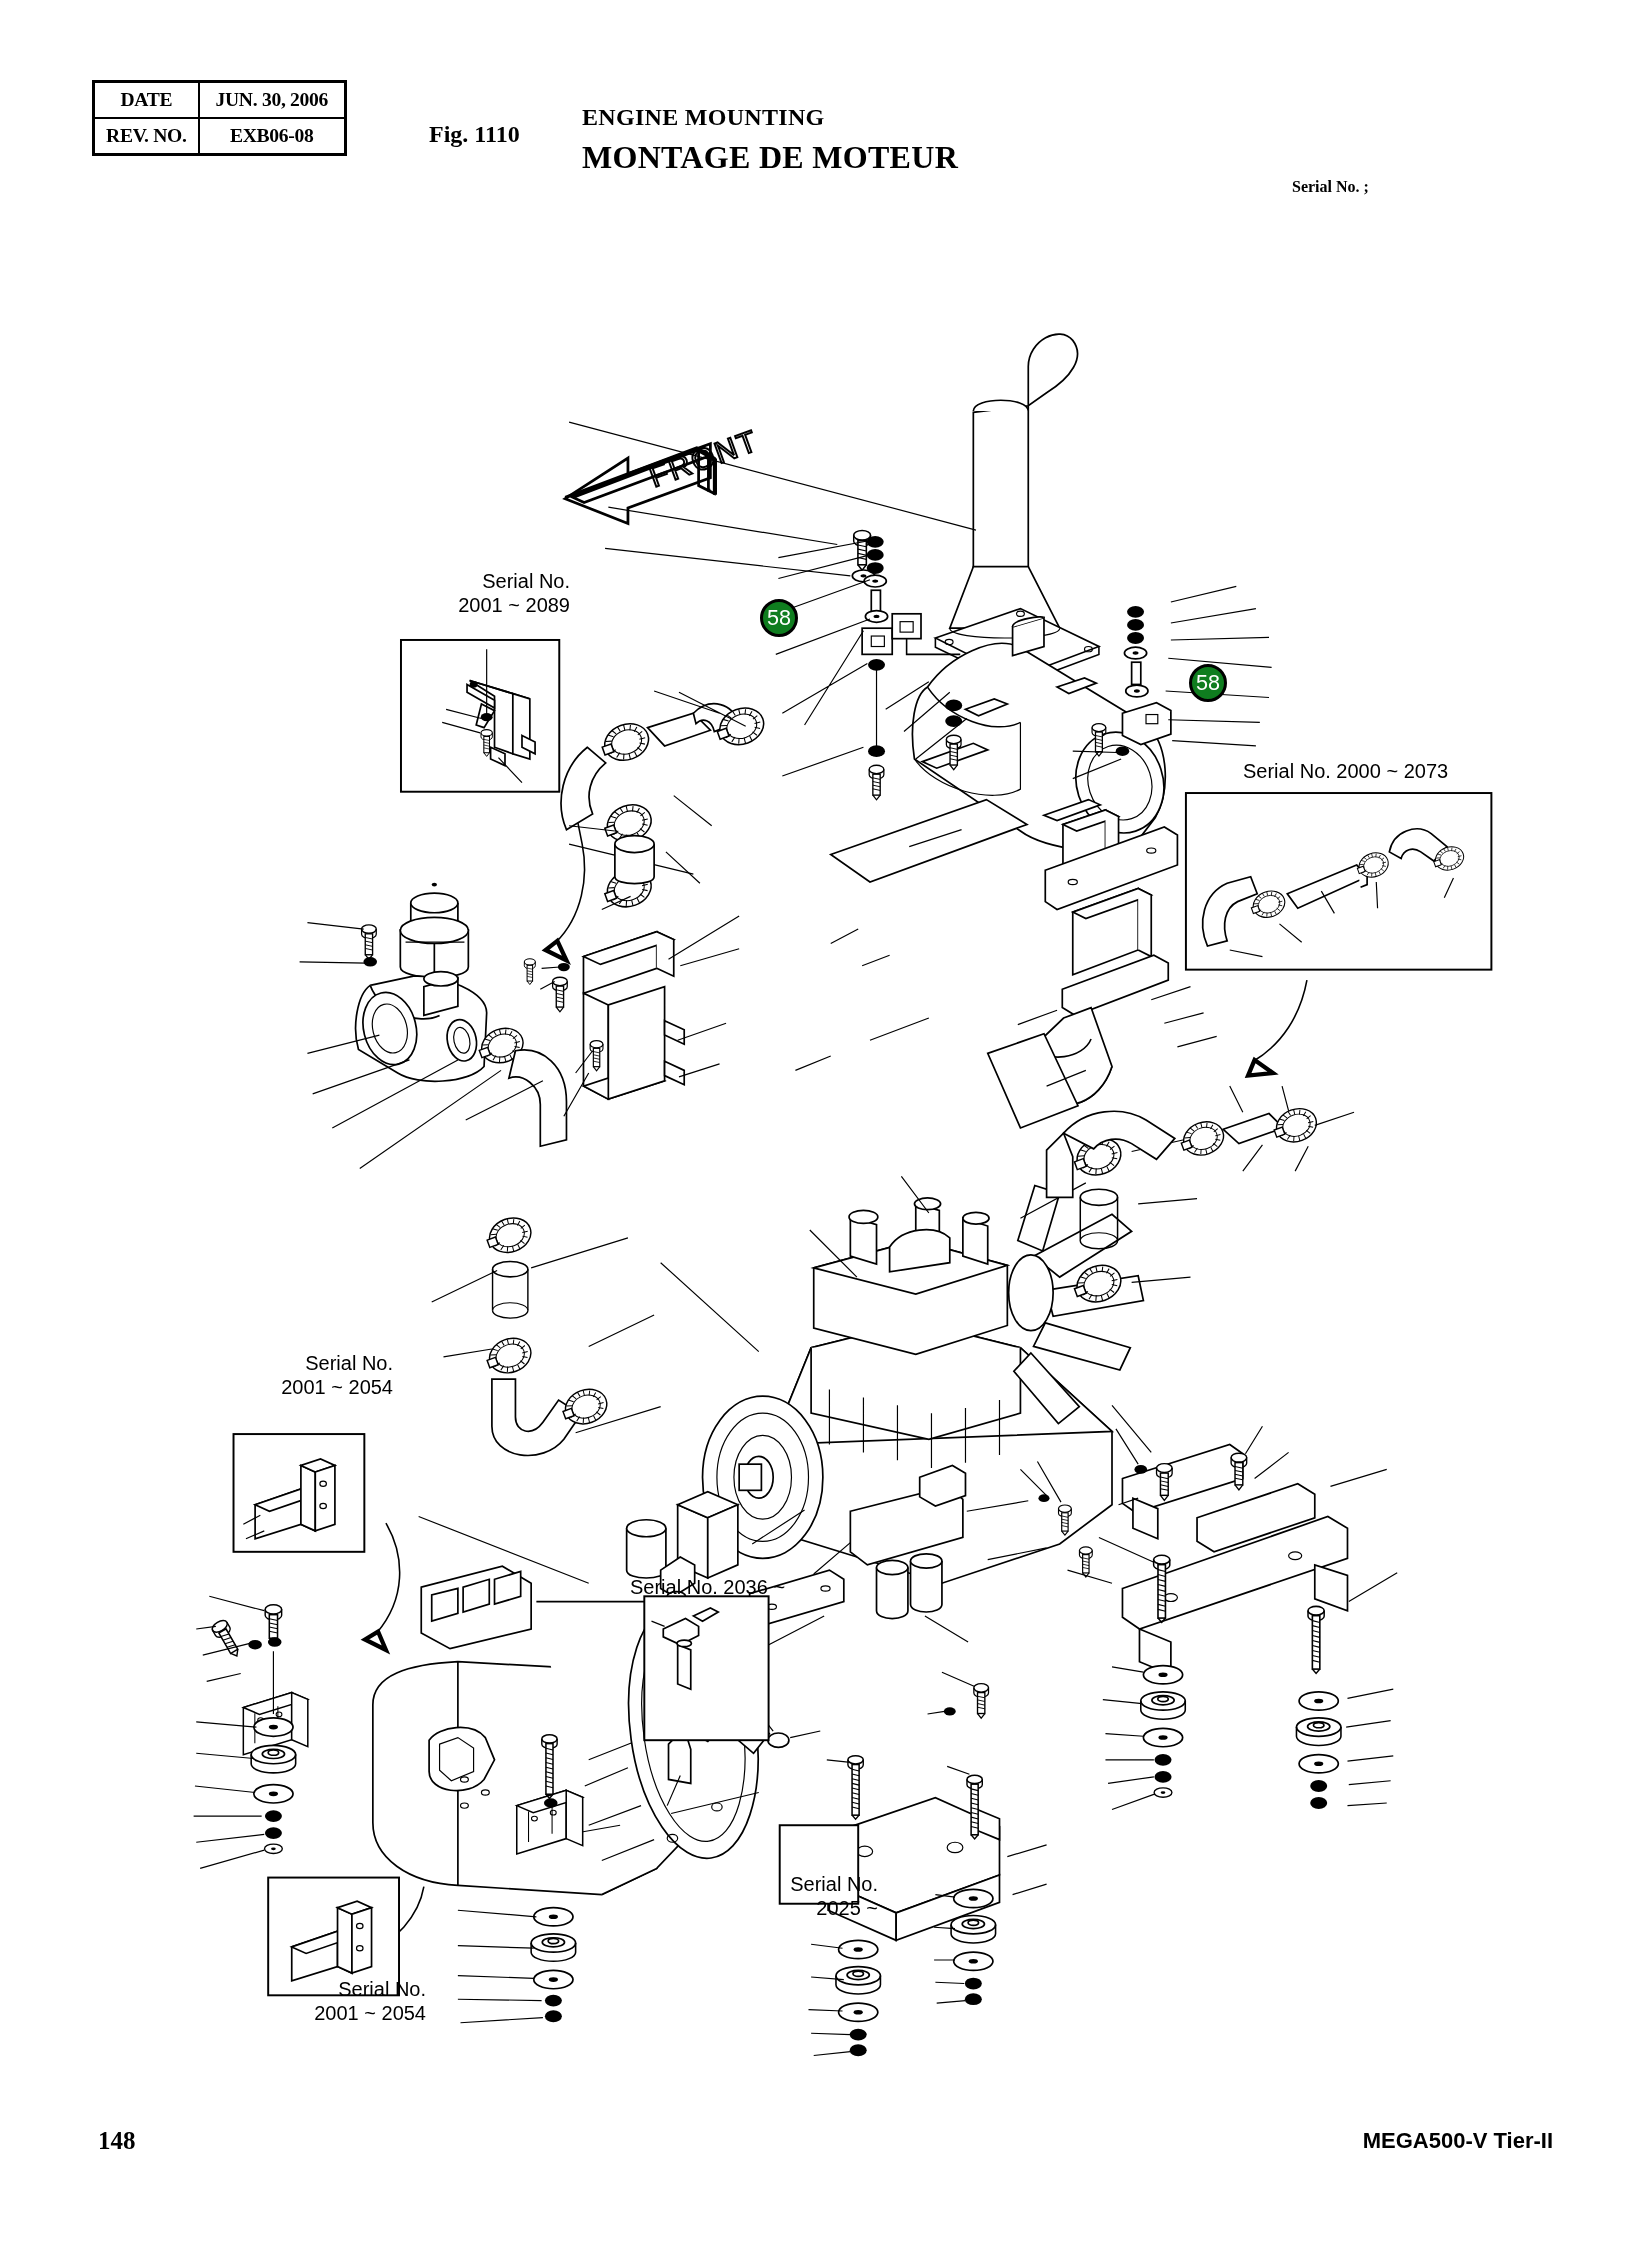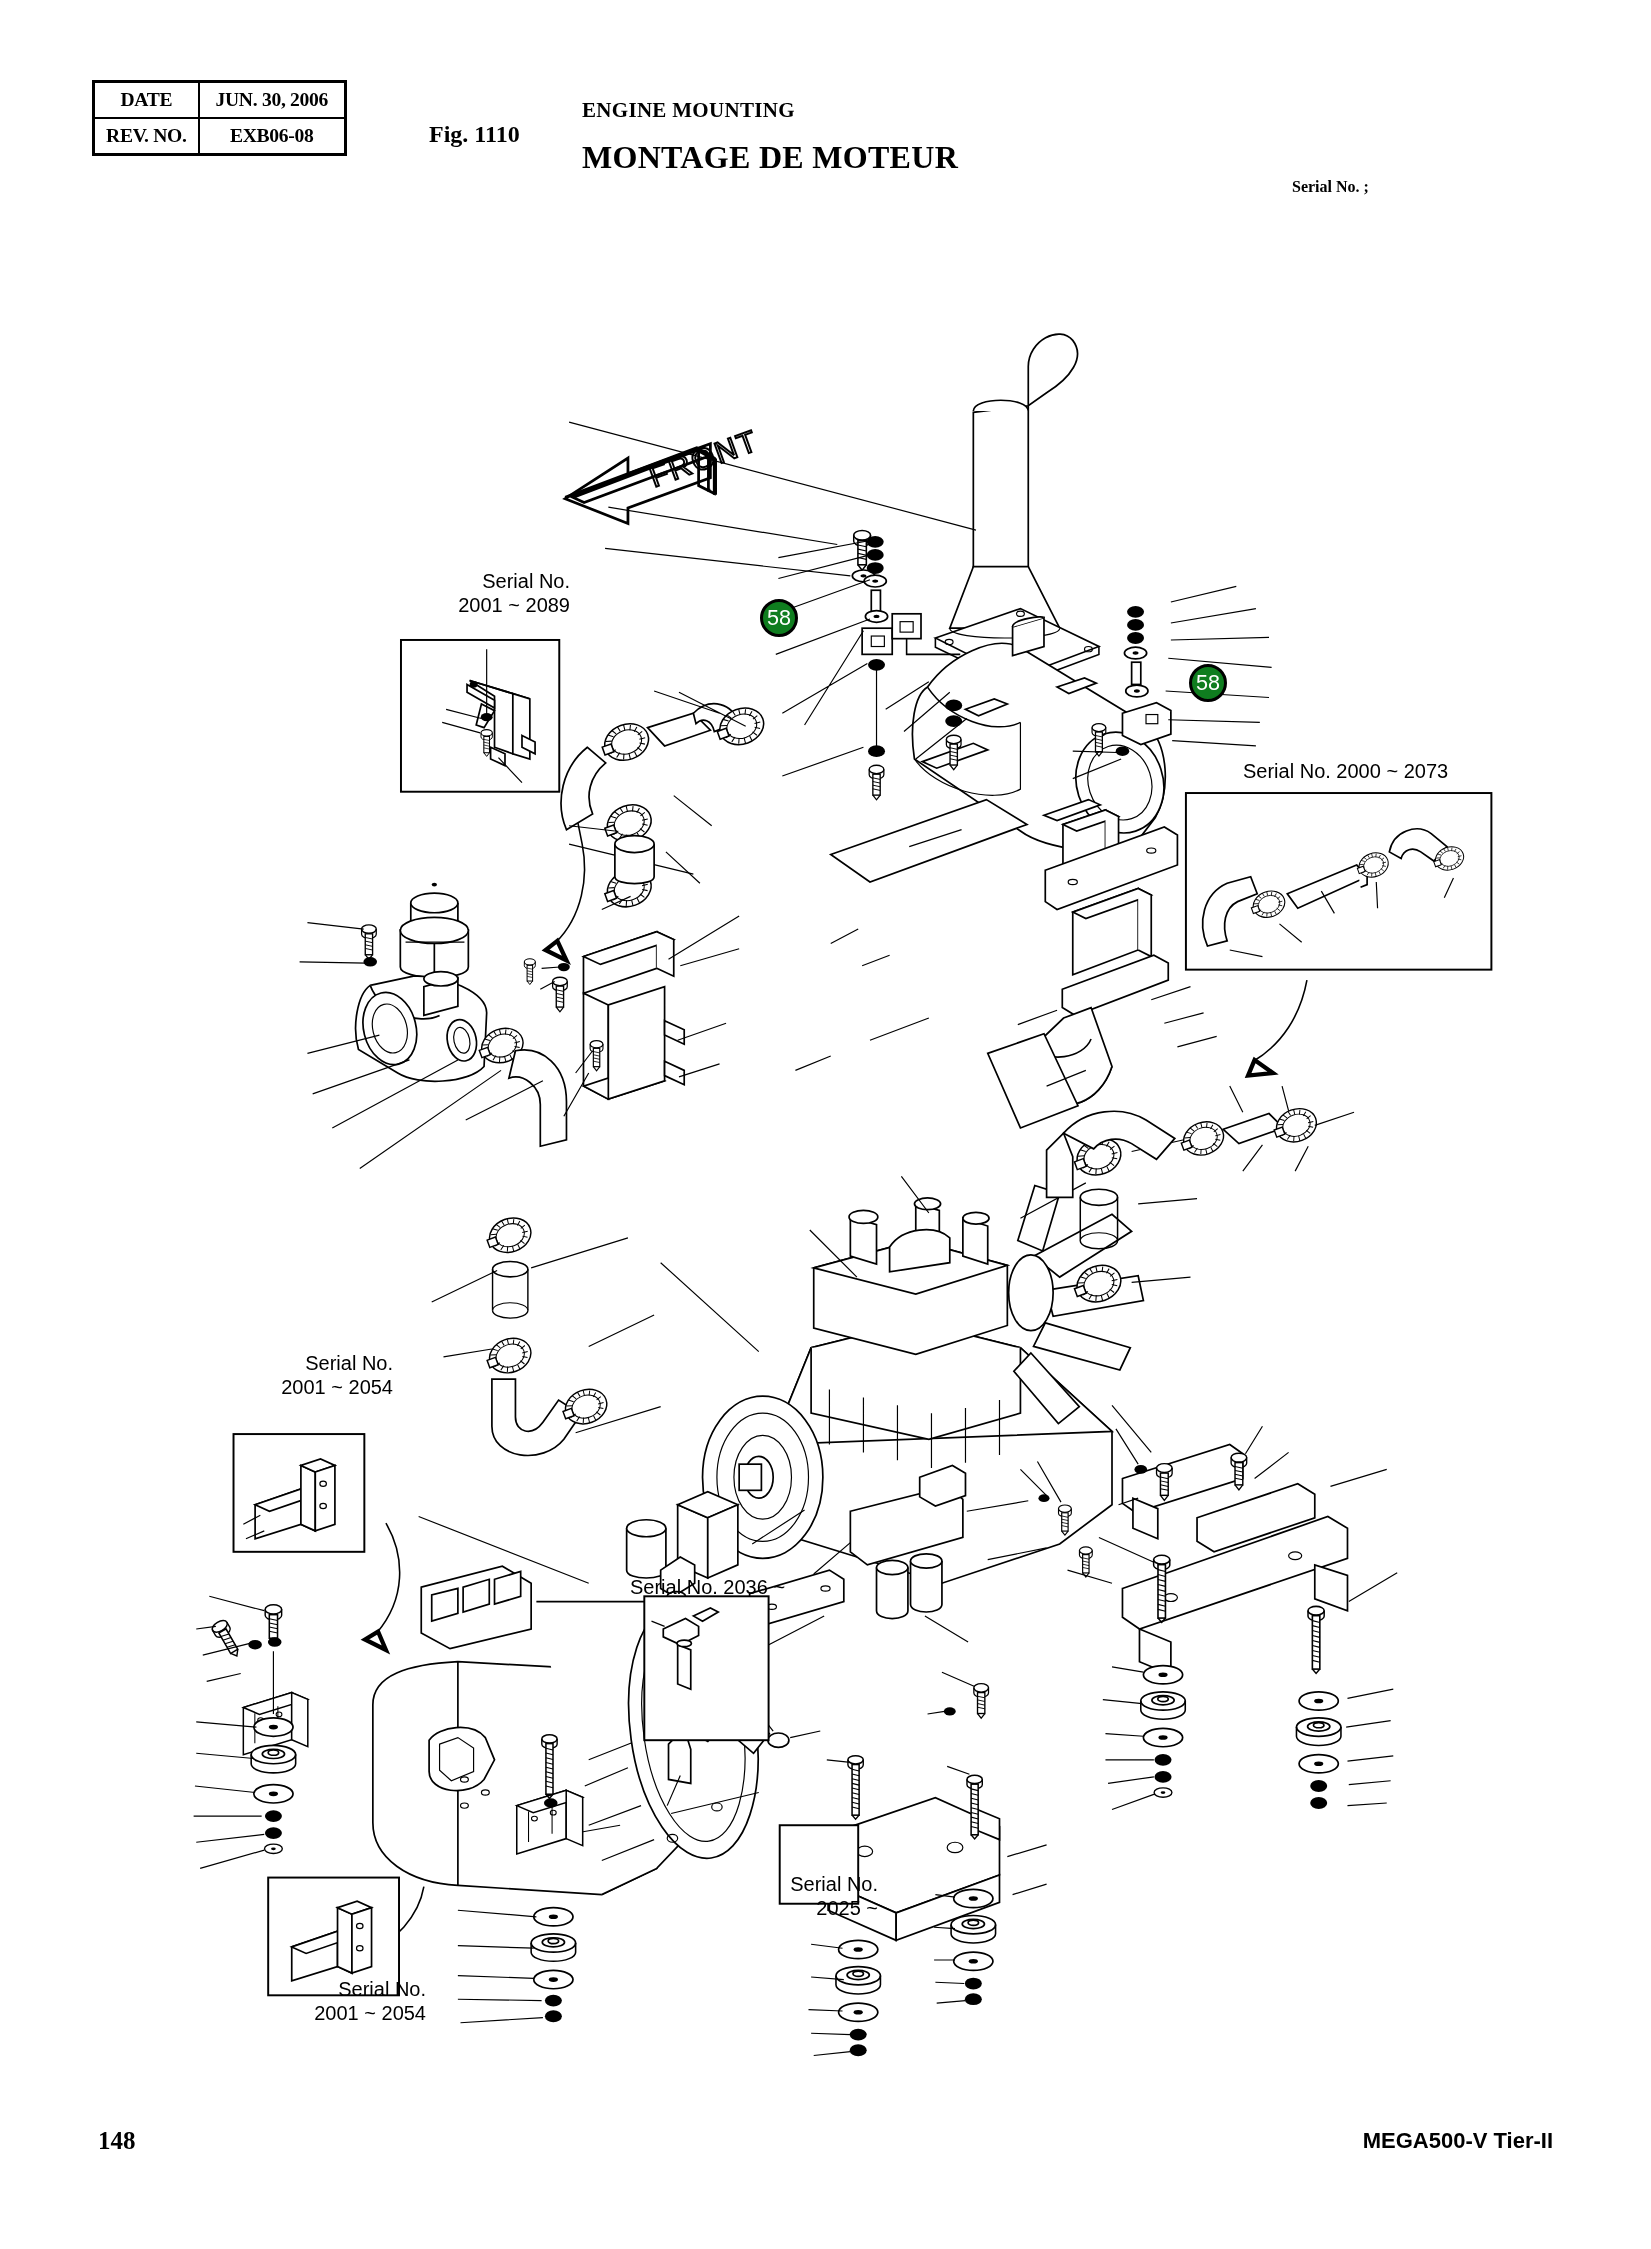--- a/index.html
+++ b/index.html
@@ -55,24 +55,24 @@
     left: 429px;
     top: 121px;
     font-family: "Liberation Serif", serif;
     font-weight: bold;
     font-size: 24px;
     white-space: nowrap;
   }
   #title-en {
     position: absolute;
     left: 582px;
-    top: 98px;
+    top: 104px;
     font-family: "Liberation Serif", serif;
     font-weight: bold;
-    font-size: 21px;
+    font-size: 24px;
     letter-spacing: 0.3px;
     white-space: nowrap;
   }
   #title-fr {
     position: absolute;
     left: 582px;
     top: 139px;
     font-family: "Liberation Serif", serif;
     font-weight: bold;
     font-size: 32px;

